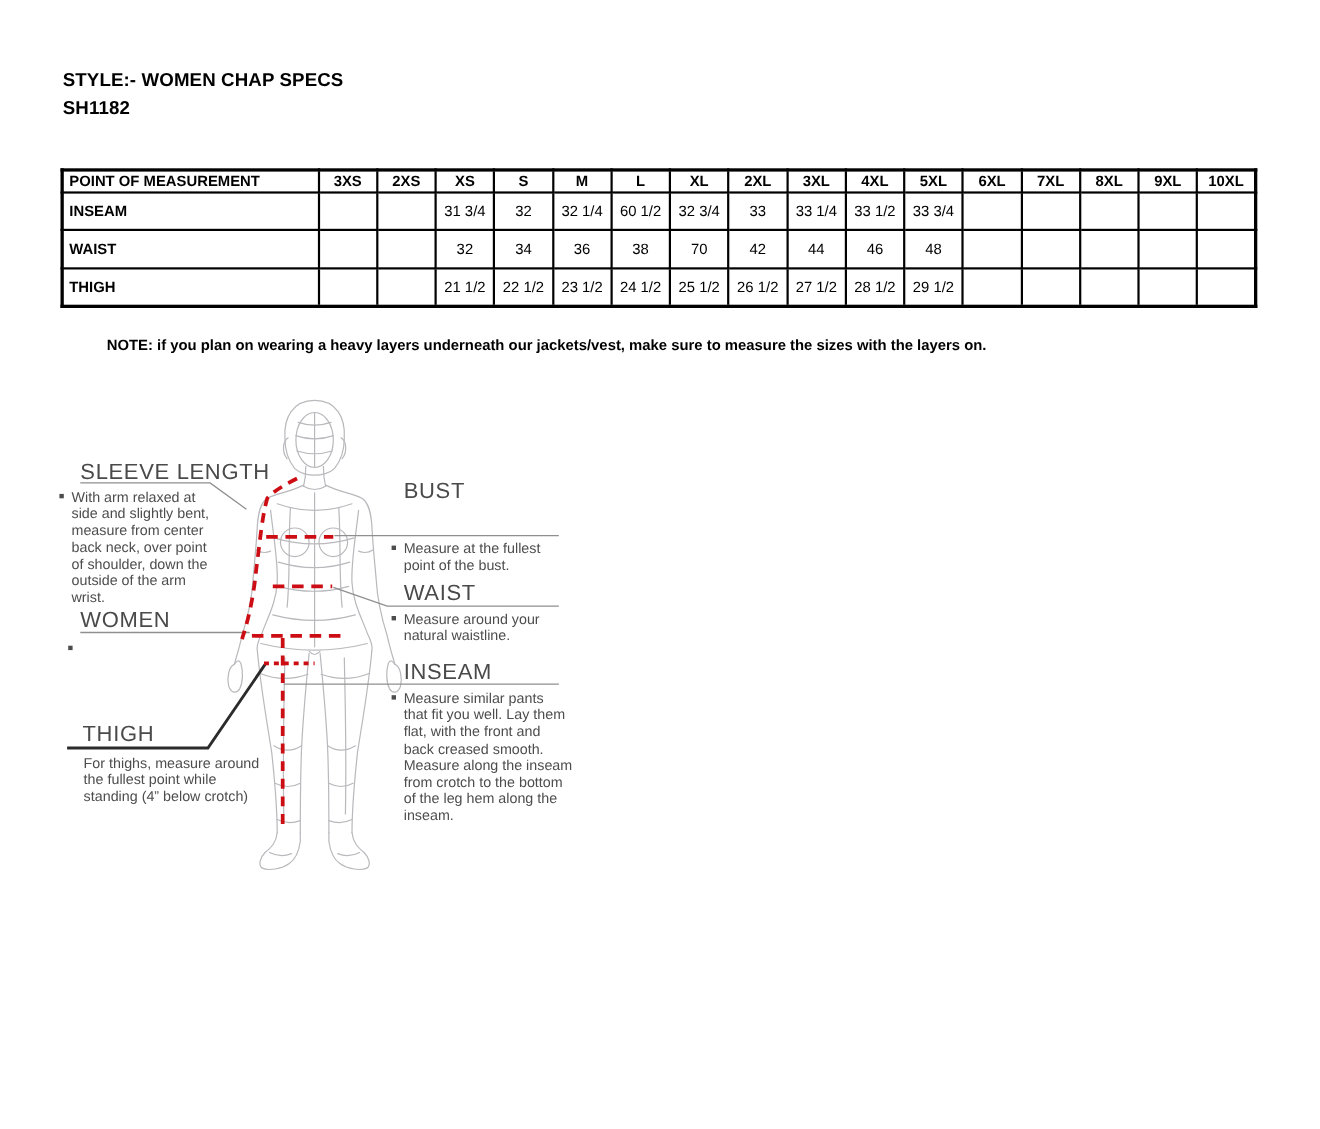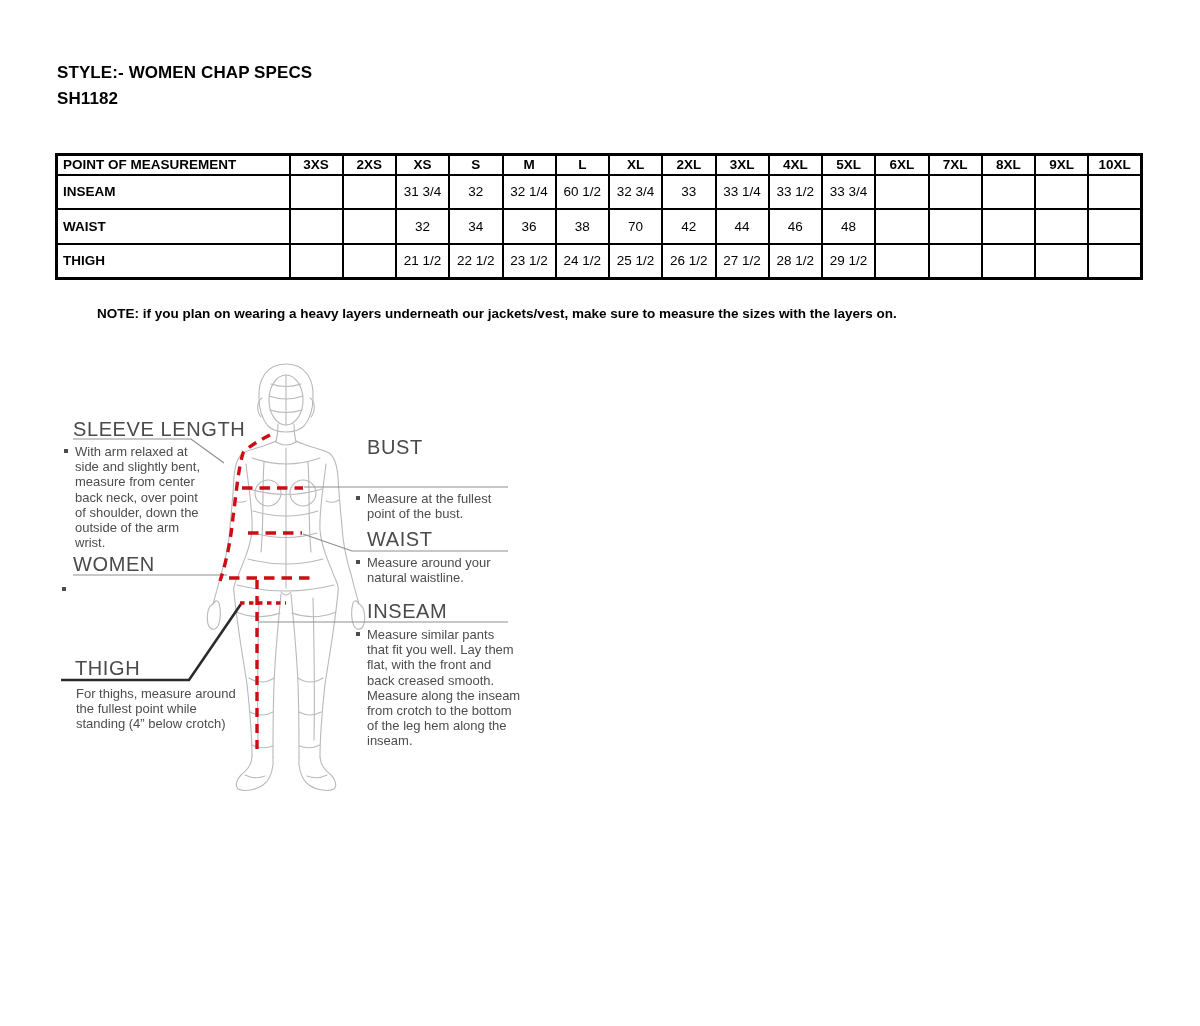--- a/index.html
+++ b/index.html
@@ -218,21 +218,21 @@
     <path d="M270,435 C258,441 248,447 243,453 C238,470 236,496 233,517 C231,538 227,560 220,581" stroke-dasharray="9 6.5"></path>
     <path d="M242,488 L303,488" stroke-dasharray="10.5 7"></path>
     <path d="M248,533 L302,533" stroke-dasharray="10.5 7"></path>
     <path d="M229,578 L311,578" stroke-dasharray="10.5 7"></path>
     <path d="M240,603 L286,603" stroke-dasharray="4.5 4.5"></path>
     <path d="M257,580 L257,752" stroke-dasharray="9 7"></path>
   </g>
 </svg>
 
 <div class="abs dg-heading" style="left:73px;top:418px">SLEEVE LENGTH</div>
-<div class="abs dg-desc" style="left:64px;top:444px;width:165px">
+<div class="abs dg-desc" style="left:54px;top:444px;width:165px">
   <span class="bullet"></span>
   <span class="txt">With arm relaxed at
 side and slightly bent,
 measure from center
 back neck, over point
 of shoulder, down the
 outside of the arm
 wrist.</span>
 </div>
 

